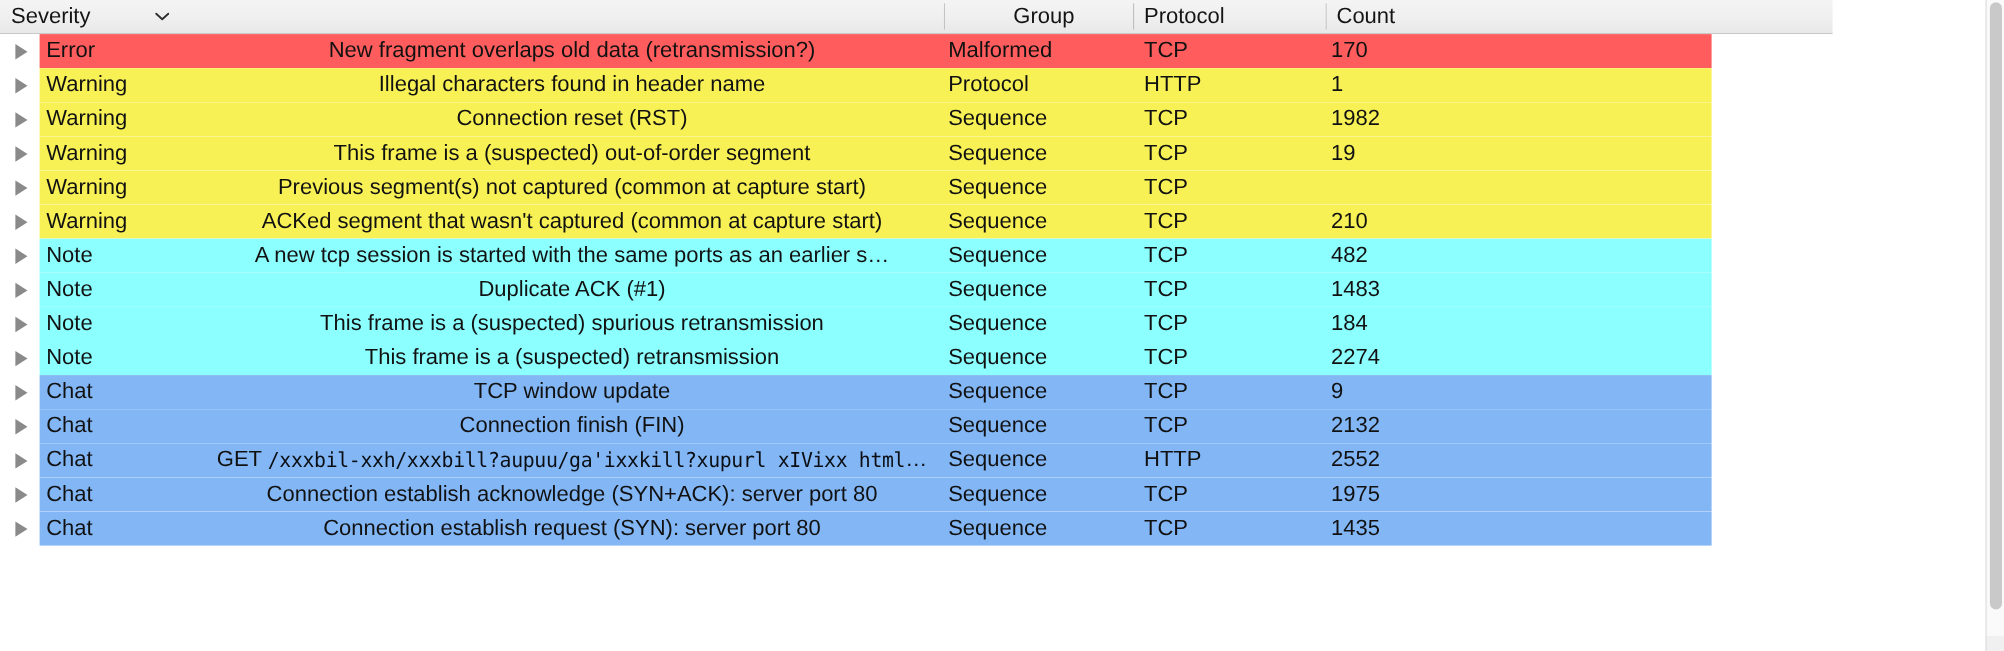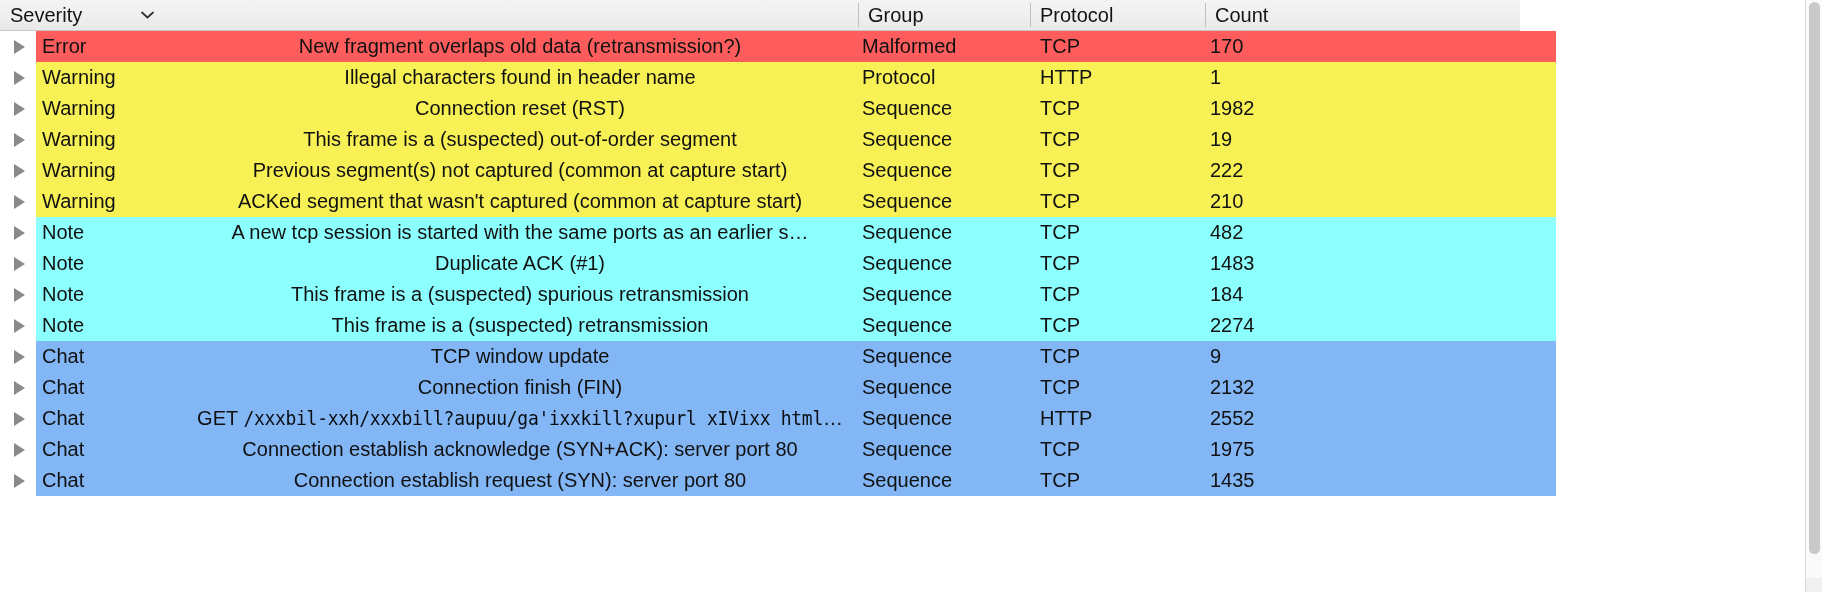--- a/index.html
+++ b/index.html
@@ -22,21 +22,21 @@
     height: 592px;
     background: #ffffff;
     box-sizing: border-box;
   }
 
   
   .tree-header {
     position: absolute;
     left: 0;
     top: 0;
-    width: 1520px;
+    width: 1666px;
     height: 31px;
     background: linear-gradient(to bottom, #f4f4f4 0%, #efefef 55%, #e8e8e8 100%);
     border-bottom: 1px solid #c8c8c8;
     box-sizing: border-box;
     display: block;
   }
   .hdr-cell {
     position: absolute;
     top: 0;
     height: 30px;
@@ -180,21 +180,21 @@
         <svg width="13" height="8" viewBox="0 0 13 8" aria-hidden="true">
           <path d="M1 1.5 L6.5 6.5 L12 1.5" fill="none" stroke="#303030" stroke-width="1.7" stroke-linecap="round" stroke-linejoin="round"></path>
         </svg>
       </span>
     </div>
 
     <div class="hdr-cell sep" style="left:172px;width:686px;margin-top:35px;">
       <span>Summary</span>
     </div>
 
-    <div class="hdr-cell sep" style="left:858px;width:172px;">
+    <div class="hdr-cell sep" style="left:858px;width:172px;text-align:center;">
       <span>Group</span>
     </div>
 
     <div class="hdr-cell sep" style="left:1030px;width:175px;">
       <span>Protocol</span>
     </div>
 
     <div class="hdr-cell sep" style="left:1205px;width:600px;">
       <span>Count</span>
     </div>
@@ -238,21 +238,20 @@
         <div class="cell cell-protocol">TCP</div>
         <div class="cell cell-count">19</div>
       </div>
       <div class="row">
         <div class="row-fill" style="background: rgb(247, 241, 86);"></div>
         <div class="twisty"></div>
         <div class="cell cell-severity">Warning</div>
         <div class="cell cell-summary">Previous segment(s) not captured (common at capture start)</div>
         <div class="cell cell-group">Sequence</div>
         <div class="cell cell-protocol">TCP</div>
-        <div class="cell cell-count">222</div>
       </div>
       <div class="row">
         <div class="row-fill" style="background: rgb(247, 241, 86);"></div>
         <div class="twisty"></div>
         <div class="cell cell-severity">Warning</div>
         <div class="cell cell-summary">ACKed segment that wasn't captured (common at capture start)</div>
         <div class="cell cell-group">Sequence</div>
         <div class="cell cell-protocol">TCP</div>
         <div class="cell cell-count">210</div>
       </div>

